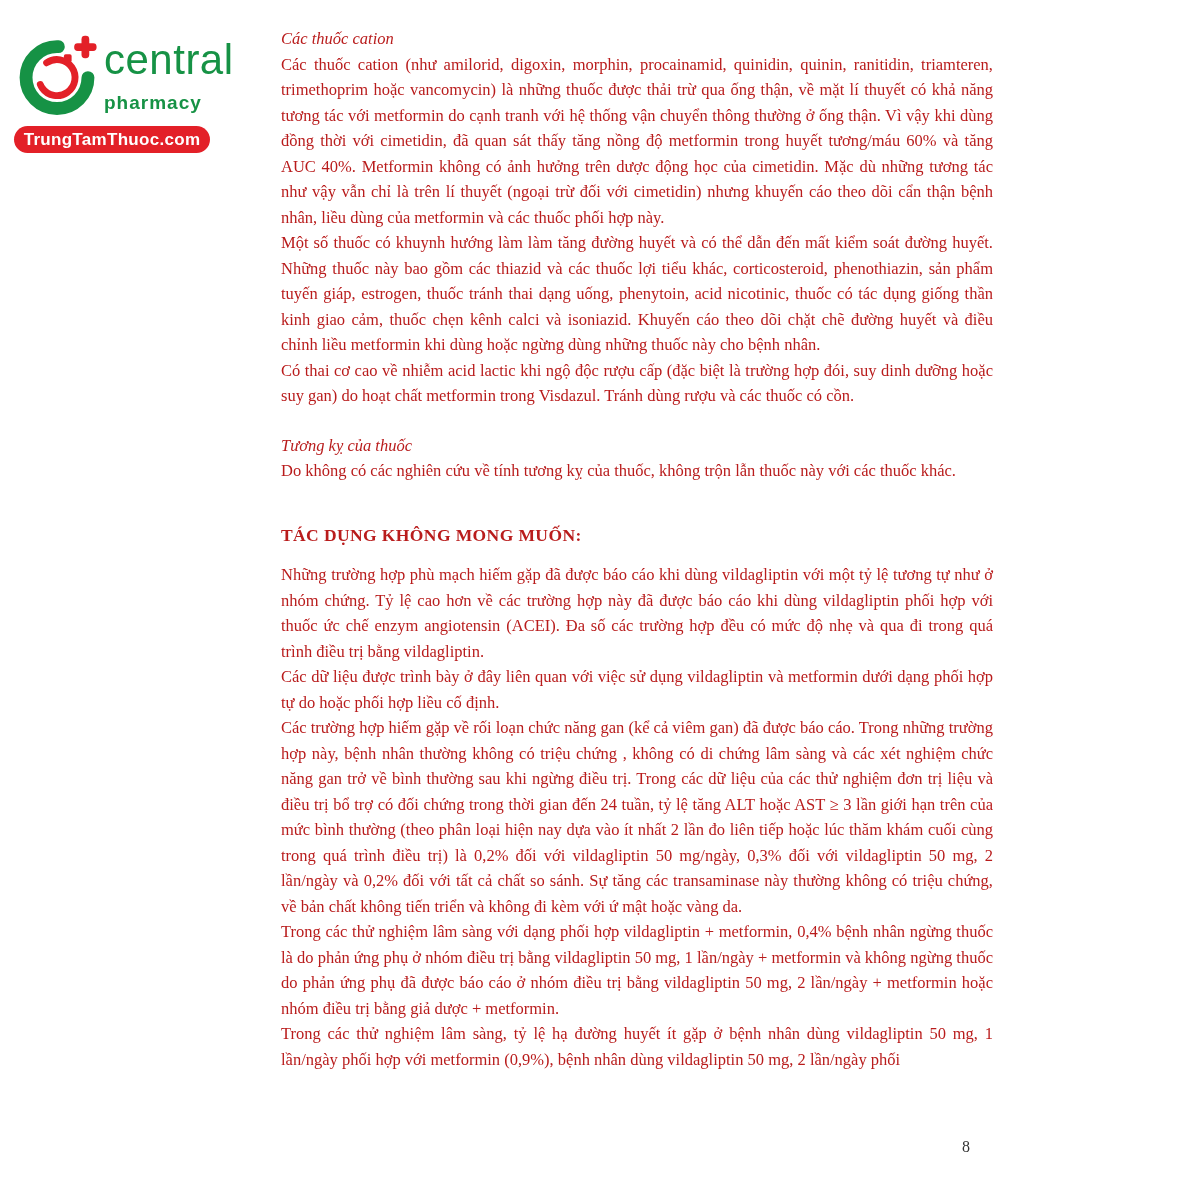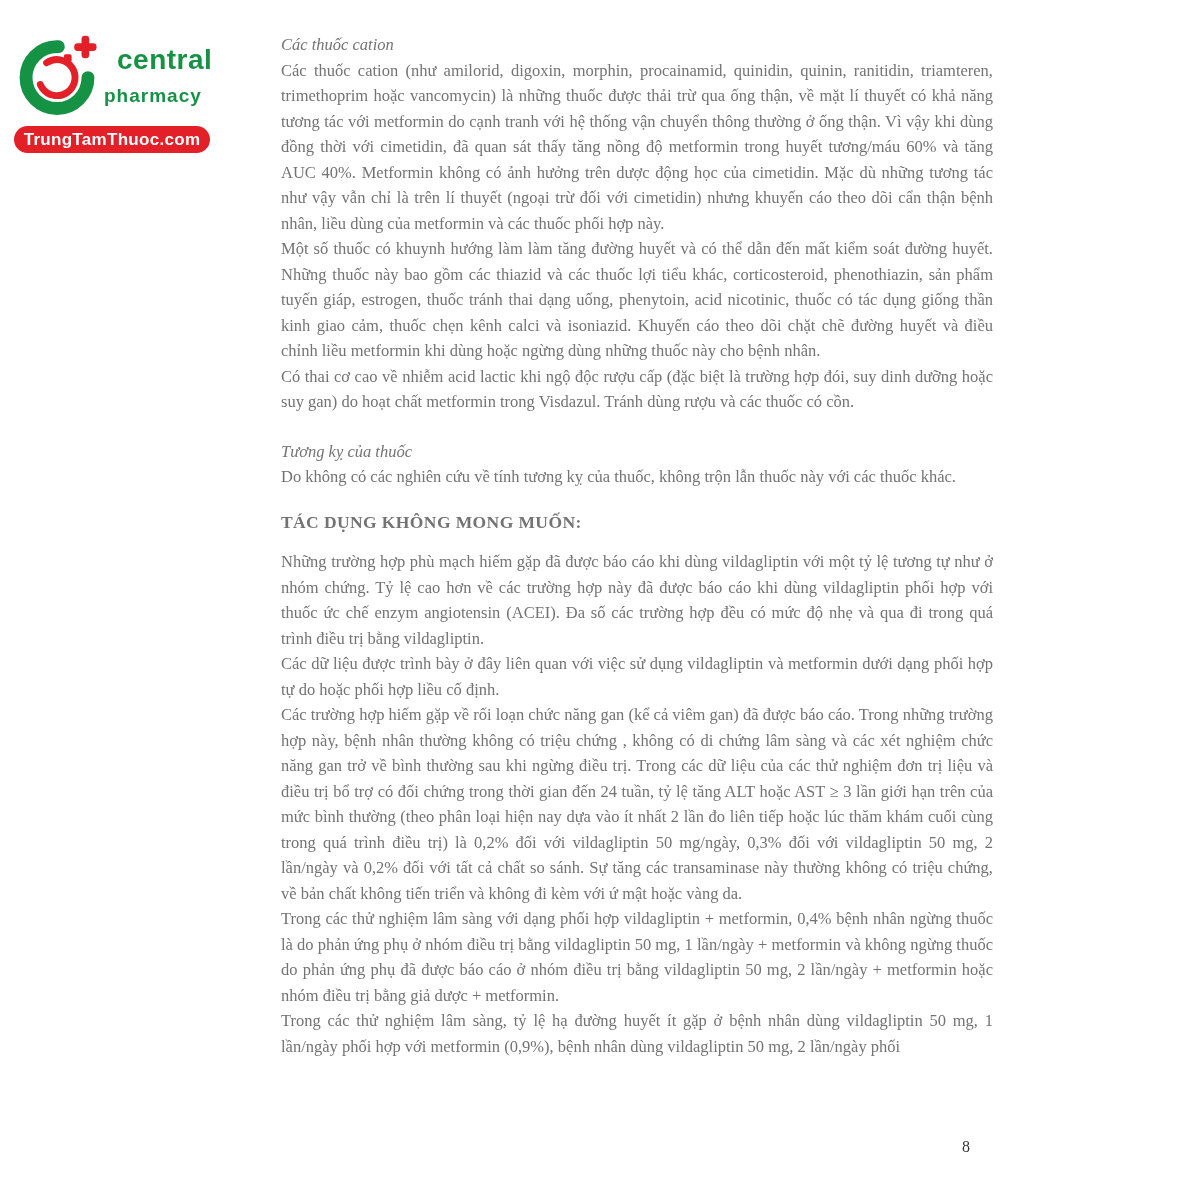--- a/index.html
+++ b/index.html
@@ -33,24 +33,23 @@
     width: 86px;
     height: 86px;
     flex: 0 0 auto;
   }
   .logo-words {
     margin-left: 4px;
     line-height: 1;
   }
   .logo-brand {
     color: #169245;
-    font-size: 28px;
-    font-weight: bold;
+    font-size: 42px;
+    font-weight: normal;
     letter-spacing: 0.5px;
-    margin-left: 13px;
   }
   .logo-sub {
     color: #169245;
     font-size: 19px;
     font-weight: bold;
     margin-top: 12px;
     letter-spacing: 1px;
   }
   .logo-banner {
     margin-top: 8px;
@@ -63,43 +62,43 @@
     font-weight: bold;
     text-align: center;
     line-height: 27px;
     letter-spacing: 0.3px;
   }
 
   
   .text-column {
     position: absolute;
     left: 281px;
-    top: 32px;
+    top: 26px;
     width: 712px;
     font-size: 16.5px;
     line-height: 25.5px;
     text-align: justify;
-    color: #737373;
+    color: #b91c1c;
   }
   .para { margin: 0; }
   .heading-italic {
     font-style: italic;
     text-align: left;
   }
   .heading-bold-italic {
     font-style: italic;
     font-weight: normal;
     text-align: left;
     margin-top: 24px;
   }
   .heading-bold {
     font-weight: bold;
     font-size: 17.5px;
     text-align: left;
-    margin-top: 20px;
+    margin-top: 39px;
     margin-bottom: 14px;
     letter-spacing: 0.4px;
   }
   .gap-top { margin-top: 6px; }
 
   .page-number {
     position: absolute;
     left: 962px;
     top: 1138px;
     font-size: 16px;

